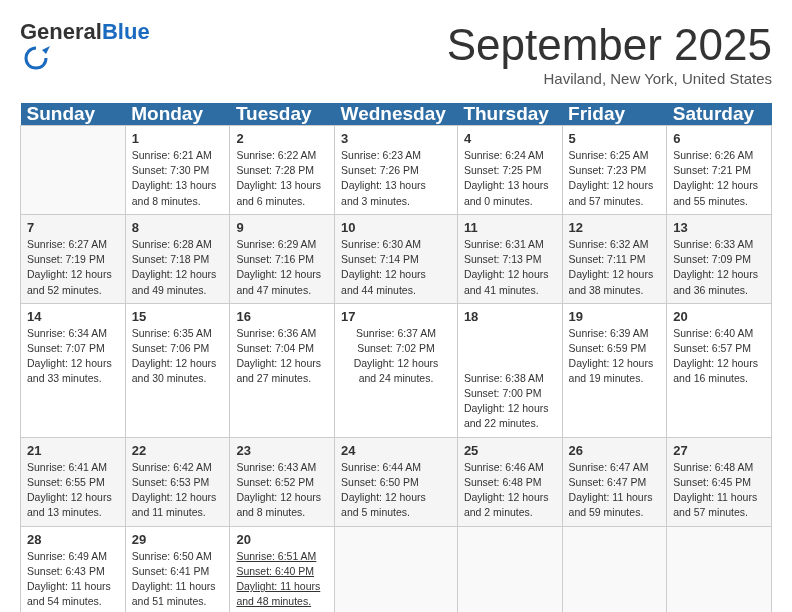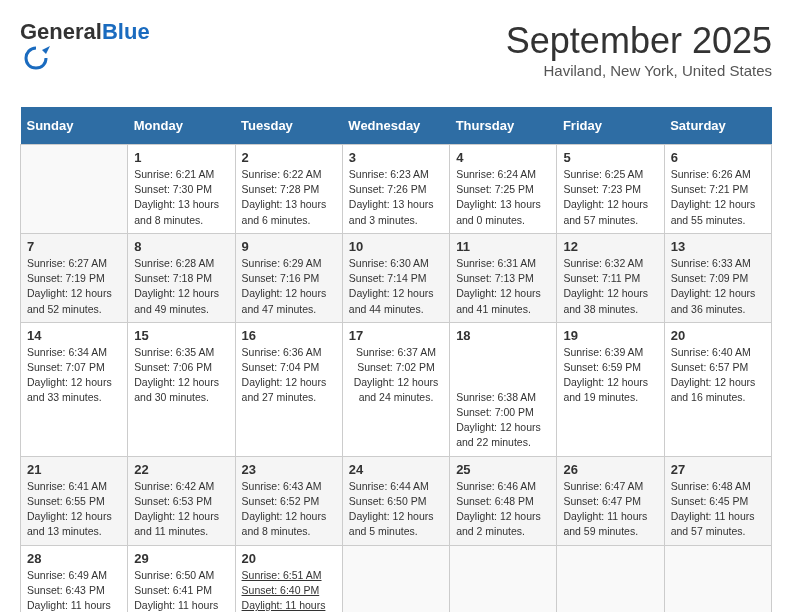--- a/index.html
+++ b/index.html
@@ -7,21 +7,21 @@
       font-family: Arial, sans-serif;
       background: #fff;
       width: 792px;
       min-height: 612px;
       padding: 20px;
     }
     .header {
       display: flex;
       justify-content: space-between;
       align-items: flex-start;
-      margin-bottom: 28px;
+      margin-bottom: 16px;
     }
     .logo {
       display: flex;
       align-items: center;
     }
     .logo-text {
       font-size: 22px;
       font-weight: bold;
       line-height: 1.1;
     }
@@ -29,39 +29,39 @@
     .logo-blue { color: #1a6bbf; }
     .logo-icon {
       width: 28px;
       height: 28px;
       margin-left: 2px;
     }
     .title-block {
       text-align: right;
     }
     .month-title {
-      font-size: 36px;
+      font-size: 44px;
       color: #333;
       font-weight: normal;
     }
     .location {
       font-size: 15px;
       color: #555;
     }
     table {
       width: 100%;
       border-collapse: collapse;
       font-size: 11px;
     }
     thead tr th {
       background-color: #2e6da4;
       color: #fff;
-      padding: 11px 6px;
+      padding: 0 6px;
       text-align: left;
-      font-size: 13px;
+      font-size: 19px;
       font-weight: bold;
     }
     tbody tr td {
       border: 1px solid #ccc;
       vertical-align: top;
       padding: 5px 6px;
       min-width: 100px;
       height: 80px;
       color: #333;
     }

